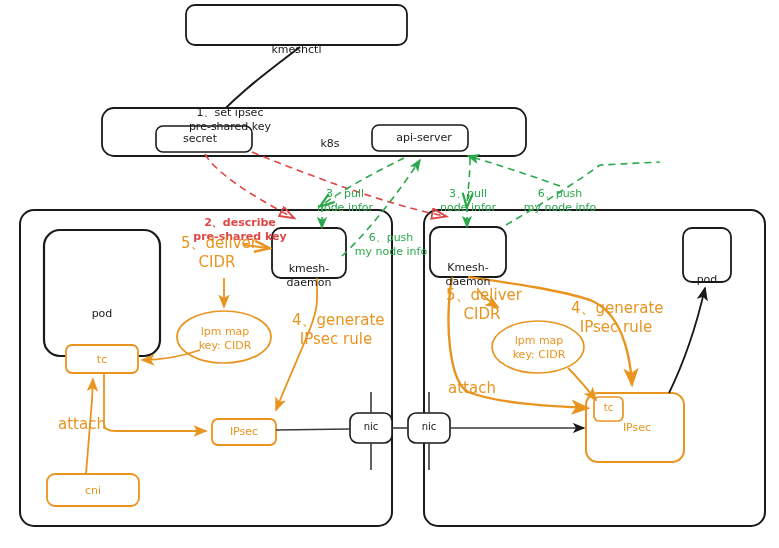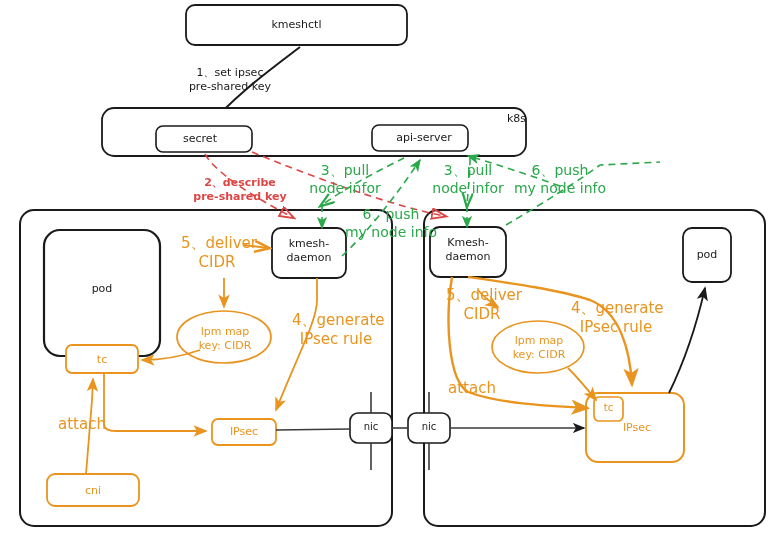--- a/index.html
+++ b/index.html
@@ -10,26 +10,26 @@
   }
   svg.layer{position:absolute;left:0;top:0;width:779px;height:548px;}
   .lbl{
     position:absolute;
     font-family:"DejaVu Sans","Liberation Sans",sans-serif;
     line-height:1.25;
     white-space:pre;
     text-align:center;
     pointer-events:none;
   }
-  .node-lbl{color:#1a1a1a;font-size:11px;}
+  .node-lbl{color:#1a1a1a;font-size:11px;margin-top:25px;}
   .box-lbl{color:#1a1a1a;font-size:11px;}
   .orange-lbl{color:#E8941F;font-size:15px;}
   .orange-node{color:#E8941F;font-size:11px;}
-  .red-lbl{color:#DE4646;font-size:11px;}
-  .green-lbl{color:#2AA84A;font-size:14px;}
+  .red-lbl{color:#DE4646;font-size:11px;margin-top:40px;}
+  .green-lbl{color:#2AA84A;font-size:11px;margin-top:25px;}
 </style>
 </head>
 <body>
 
 <div id="stage">
 
   <svg class="layer" viewBox="0 0 779 548">
     <defs>
       <marker id="ar-black" markerWidth="9" markerHeight="9" refX="7" refY="3.2" orient="auto">
         <path d="M0,0 L8,3.2 L0,6.4 L2,3.2 Z" fill="#1a1a1a"></path>
@@ -162,21 +162,21 @@
     <path d="M450 428 L584 428" fill="none" stroke="#3a3a3a" stroke-width="1.6" marker-end="url(#ar-black)"></path>
 
     <path d="M669 393 C 690 350, 700 310, 705 288" fill="none" stroke="#1a1a1a" stroke-width="1.8" marker-end="url(#ar-black)"></path>
   </svg>
 
   <div class="lbl node-lbl" style="left:186px;top:18px;width:221px;">kmeshctl</div>
 
   <div class="lbl red-lbl" style="left:150px;top:66px;width:160px;color:#1a1a1a;">1、set ipsec
 pre-shared key</div>
 
-  <div class="lbl node-lbl" style="left:102px;top:112px;width:424px;text-align:right;">k8s</div>
+  <div class="lbl node-lbl" style="left:118px;top:112px;width:424px;">k8s</div>
   <div class="lbl box-lbl" style="left:156px;top:132px;width:88px;">secret</div>
   <div class="lbl box-lbl" style="left:372px;top:131px;width:104px;">api-server</div>
 
   <div class="lbl red-lbl" style="left:180px;top:176px;width:120px;font-weight:bold;">2、describe
 pre-shared key</div>
 
   <div class="lbl green-lbl" style="left:300px;top:162px;width:90px;">3、pull
 node infor</div>
 
   <div class="lbl green-lbl" style="left:336px;top:206px;width:110px;">6、push

